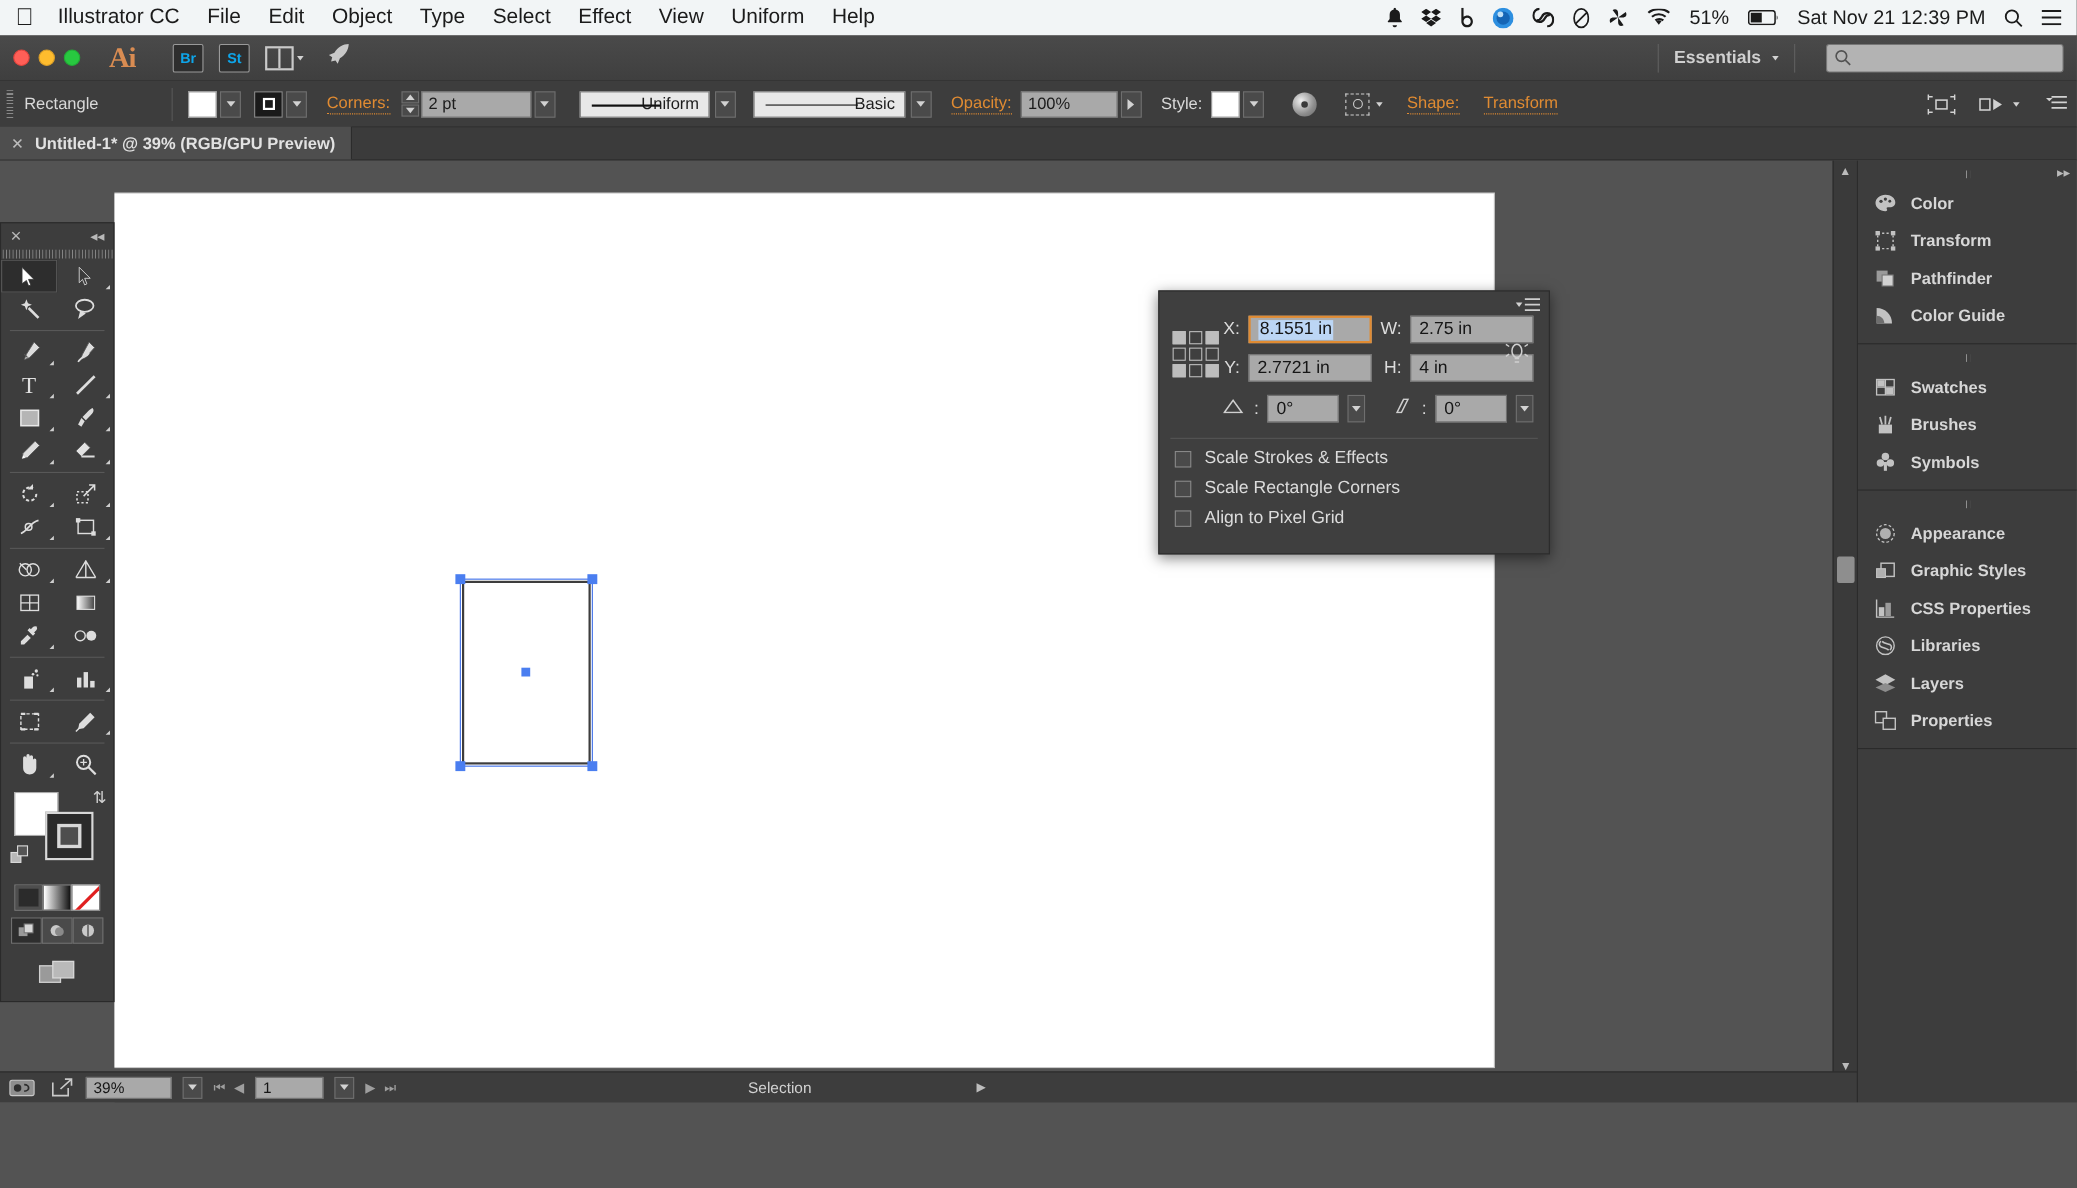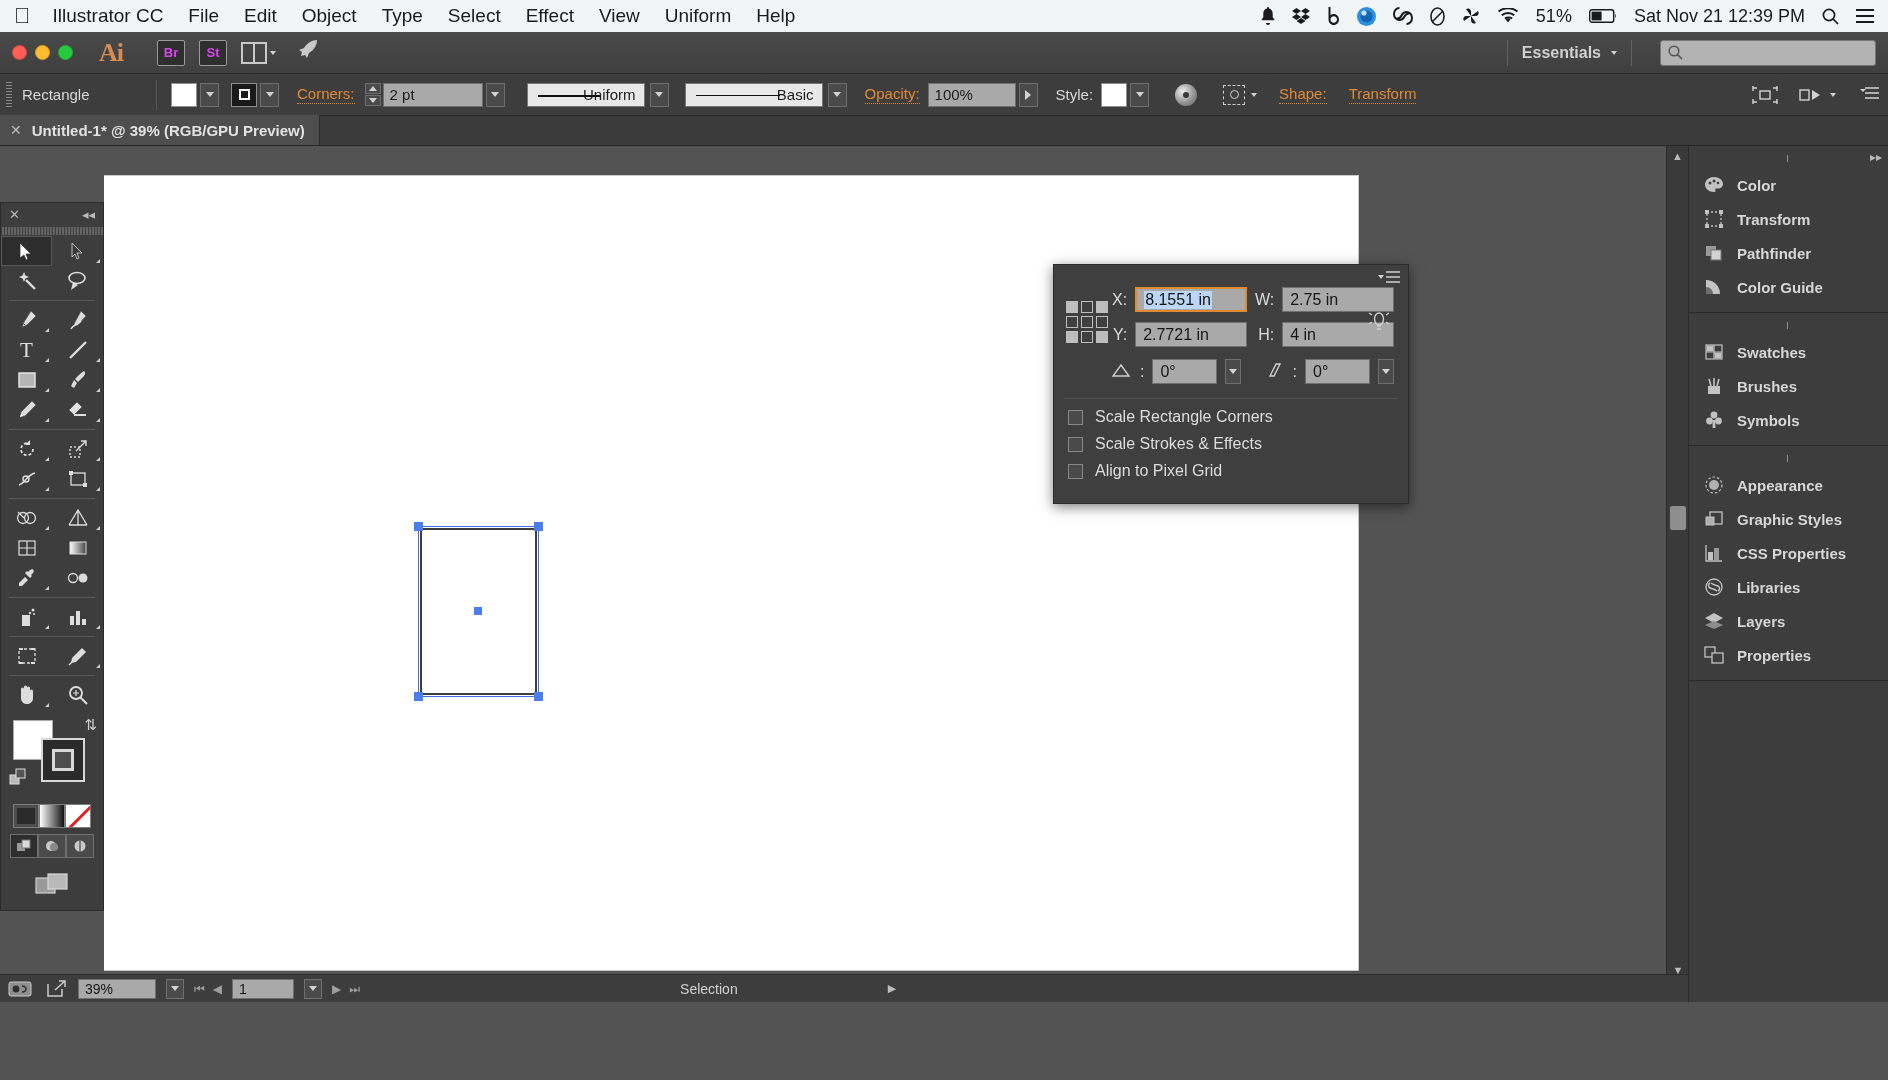--- a/index.html
+++ b/index.html
@@ -42,21 +42,21 @@
   .tl.red { background: #ff5f57; border:1px solid #e0443e;}
   .tl.yellow { background: #febc2e; border:1px solid #d89d28;}
   .tl.green { background: #28c840; border:1px solid #23a936;}
   .ai-logo {
     color: #d98c52; font-size: 26px; font-weight: bold;
     font-family: "Liberation Serif", serif;
     margin-right: 34px; letter-spacing: -1px;
   }
   .sq-btn {
     width: 28px; height: 26px; border: 1px solid #9a9a9a;
-    background: #2e2e2e; color: #d946ef;
+    background: #2e2e2e; color: #0ea5e9;
     font-size: 13px; font-weight: bold;
     display: flex; align-items: center; justify-content: center;
     margin-right: 14px; border-radius: 2px;
   }
   .arrange-btn { display:flex; align-items:center; margin-right: 20px; gap:3px; }
   .arrange-ico { width: 26px; height: 22px; border: 2px solid #c9c9c9; display:flex; }
   .arrange-ico i { display:block; border-right: 2px solid #c9c9c9; height:100%; width:55%; }
   .rocket { color: #c9c9c9; font-size: 22px; }
   .titlebar-right { margin-left: auto; display: flex; align-items: center; gap: 0; }
   .ws-sep { width:1px; height:26px; background:#606060; margin: 0 14px; }
@@ -983,25 +983,25 @@
       <span class="xf-angle-in">0°</span>
       <span class="xf-angle-dd">
           <span class="caret"></span>
         </span>
     </div>
 
     <div class="xf-sep"></div>
 
     <div class="xf-check-row">
       <span class="cbox"></span>
-      <span>Scale Rectangle Corners</span>
+      <span>Scale Strokes &amp; Effects</span>
     </div>
     <div class="xf-check-row">
       <span class="cbox"></span>
-      <span>Scale Strokes &amp; Effects</span>
+      <span>Scale Rectangle Corners</span>
     </div>
     <div class="xf-check-row">
       <span class="cbox"></span>
       <span>Align to Pixel Grid</span>
     </div>
   </div>
 
   <div class="statusbar">
     <span class="sb-icon-btn">
       <svg width="24" height="18" viewBox="0 0 24 18">

